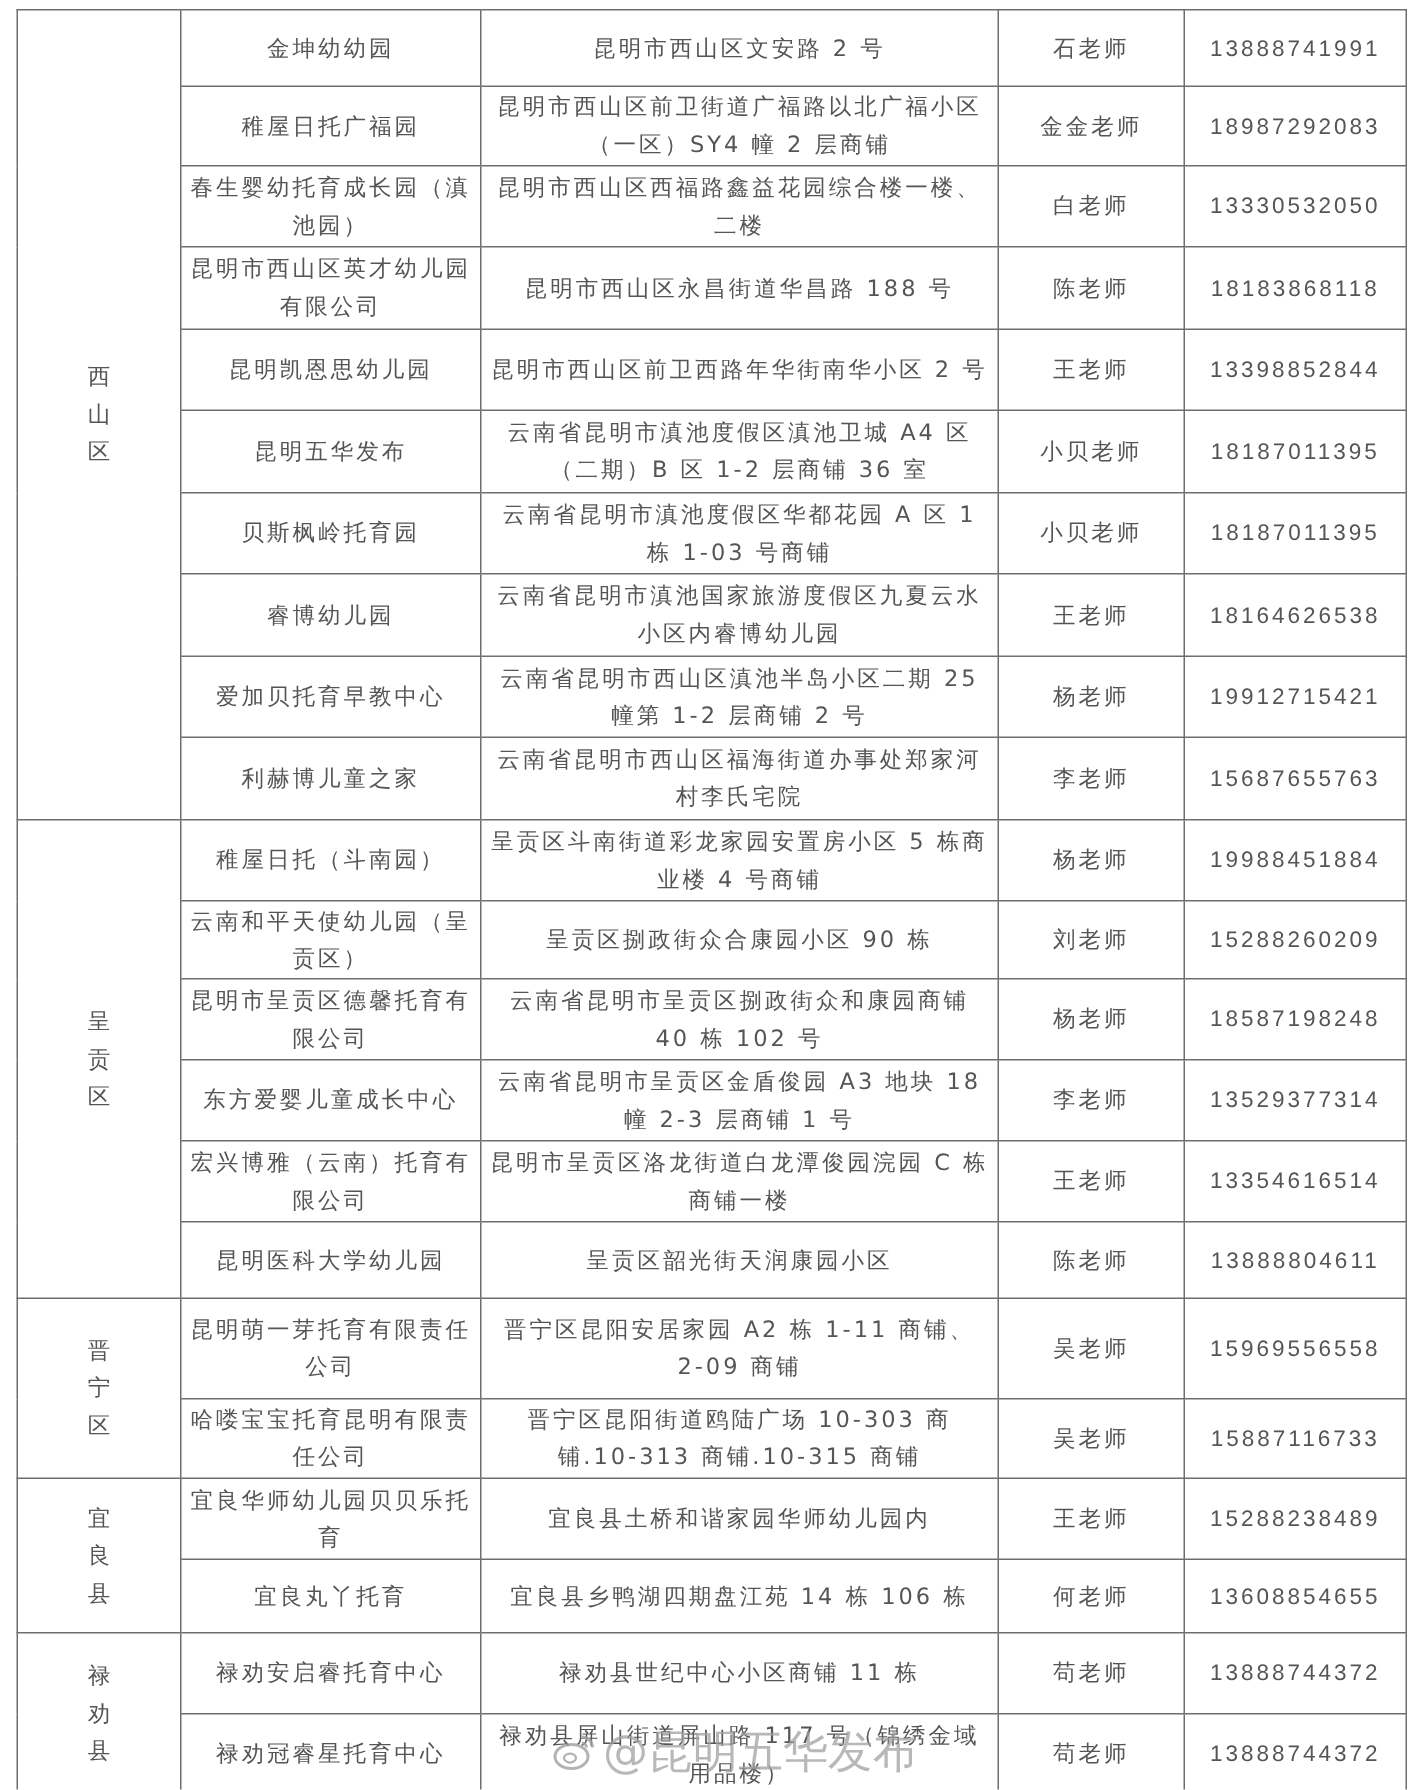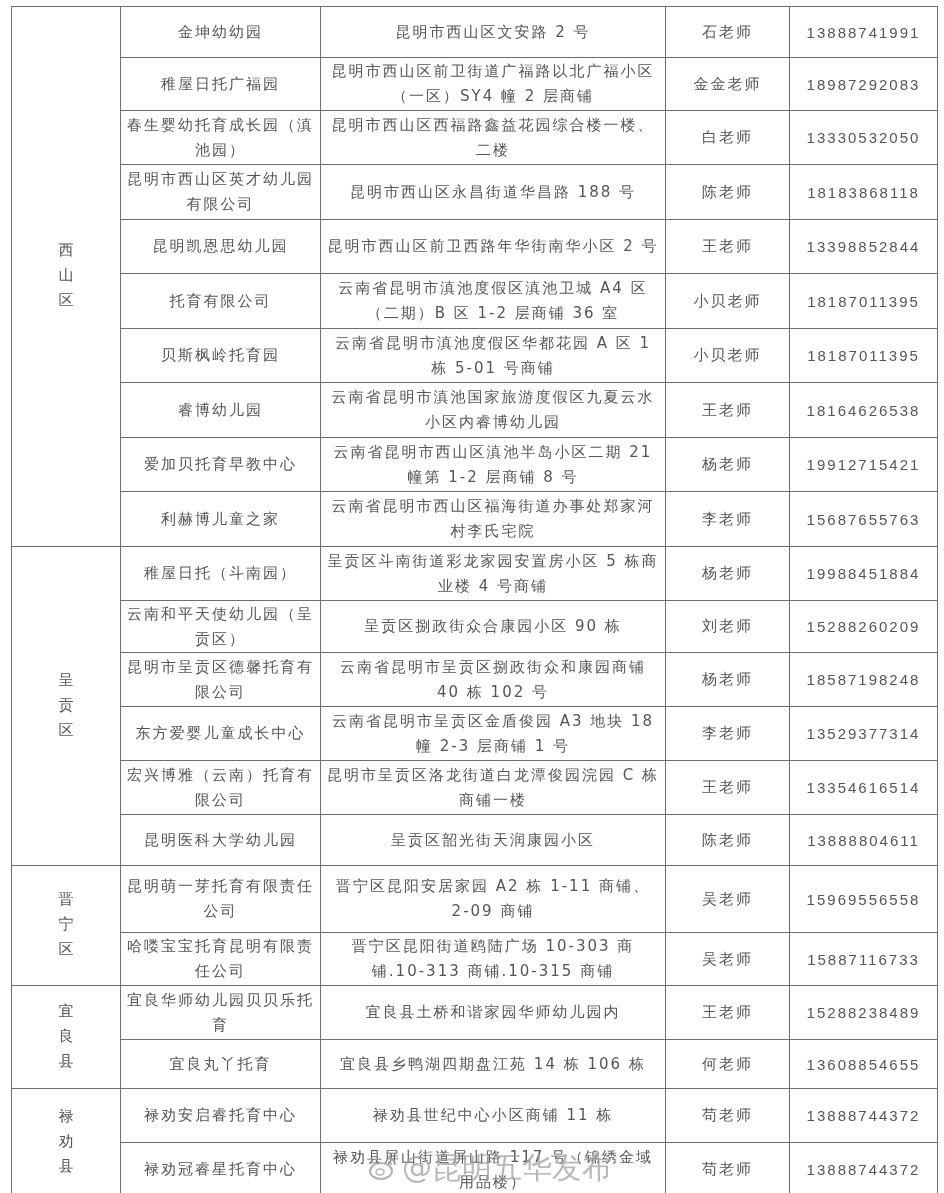--- a/index.html
+++ b/index.html
@@ -3,21 +3,21 @@
 <meta charset="utf-8">
 <style>
   html, body { margin:0; padding:0; background:#ffffff; }
   body { width:944px; height:1193px; position:relative; overflow:hidden;
          font-family:"DejaVu Sans","Liberation Sans",sans-serif; color:#4a4a4a; }
   table.roster { position:absolute; left:11px; top:6px; width:926px;
          border-collapse:collapse; table-layout:fixed; }
   table.roster td { border:1.5px solid #6e6e6e; text-align:center; vertical-align:middle;
          padding:0 6px; font-size:15px; line-height:25px; letter-spacing:2px; color:#555; }
   td.district { font-size:25px; line-height:33px; color:#222; letter-spacing:0;
-         font-family:Liberation Mono, monospace; font-weight:500; }
+         font-family:Liberation Sans, sans-serif; font-weight:500; }
   td.district span { display:block; width:1em; margin:0 auto; word-break:break-all; }
   td.phone { font-family:"Liberation Sans","DejaVu Sans",sans-serif; font-size:16.5px; letter-spacing:0.5px; color:#505050; }
   td.contact { letter-spacing:3px; }
   .col-district { width:109px; }
   .col-name { width:200px; }
   .col-addr { width:345px; }
   .col-contact { width:124px; }
   .col-phone { width:148px; }
   .watermark { position:absolute; left:368px; top:1153px; height:30px; display:flex; align-items:center;
          gap:4px; color:rgba(160,160,160,0.75); font-size:30px; font-family:"DejaVu Sans",sans-serif; pointer-events:none; }
@@ -62,40 +62,40 @@
         <td class="contact">陈老师</td>
         <td class="phone">18183868118</td>
       </tr>
       <tr style="height: 54px;">
         <td>昆明凯恩思幼儿园</td>
         <td>昆明市西山区前卫西路年华街南华小区 2 号</td>
         <td class="contact">王老师</td>
         <td class="phone">13398852844</td>
       </tr>
       <tr style="height: 55px;">
-        <td>托育有限公司</td>
+        <td>昆明五华发布</td>
         <td>云南省昆明市滇池度假区滇池卫城 A4 区（二期）B 区 1-2 层商铺 36 室</td>
         <td class="contact">小贝老师</td>
         <td class="phone">18187011395</td>
       </tr>
       <tr style="height: 54px;">
         <td>贝斯枫岭托育园</td>
-        <td>云南省昆明市滇池度假区华都花园 A 区 1 栋 5-01 号商铺</td>
+        <td>云南省昆明市滇池度假区华都花园 A 区 1 栋 1-03 号商铺</td>
         <td class="contact">小贝老师</td>
         <td class="phone">18187011395</td>
       </tr>
       <tr style="height: 55px;">
         <td>睿博幼儿园</td>
         <td>云南省昆明市滇池国家旅游度假区九夏云水小区内睿博幼儿园</td>
         <td class="contact">王老师</td>
         <td class="phone">18164626538</td>
       </tr>
       <tr style="height: 54px;">
         <td>爱加贝托育早教中心</td>
-        <td>云南省昆明市西山区滇池半岛小区二期 21 幢第 1-2 层商铺 8 号</td>
+        <td>云南省昆明市西山区滇池半岛小区二期 25 幢第 1-2 层商铺 2 号</td>
         <td class="contact">杨老师</td>
         <td class="phone">19912715421</td>
       </tr>
       <tr style="height: 55px;">
         <td>利赫博儿童之家</td>
         <td>云南省昆明市西山区福海街道办事处郑家河村李氏宅院</td>
         <td class="contact">李老师</td>
         <td class="phone">15687655763</td>
       </tr>
       <tr style="height: 54px;">

